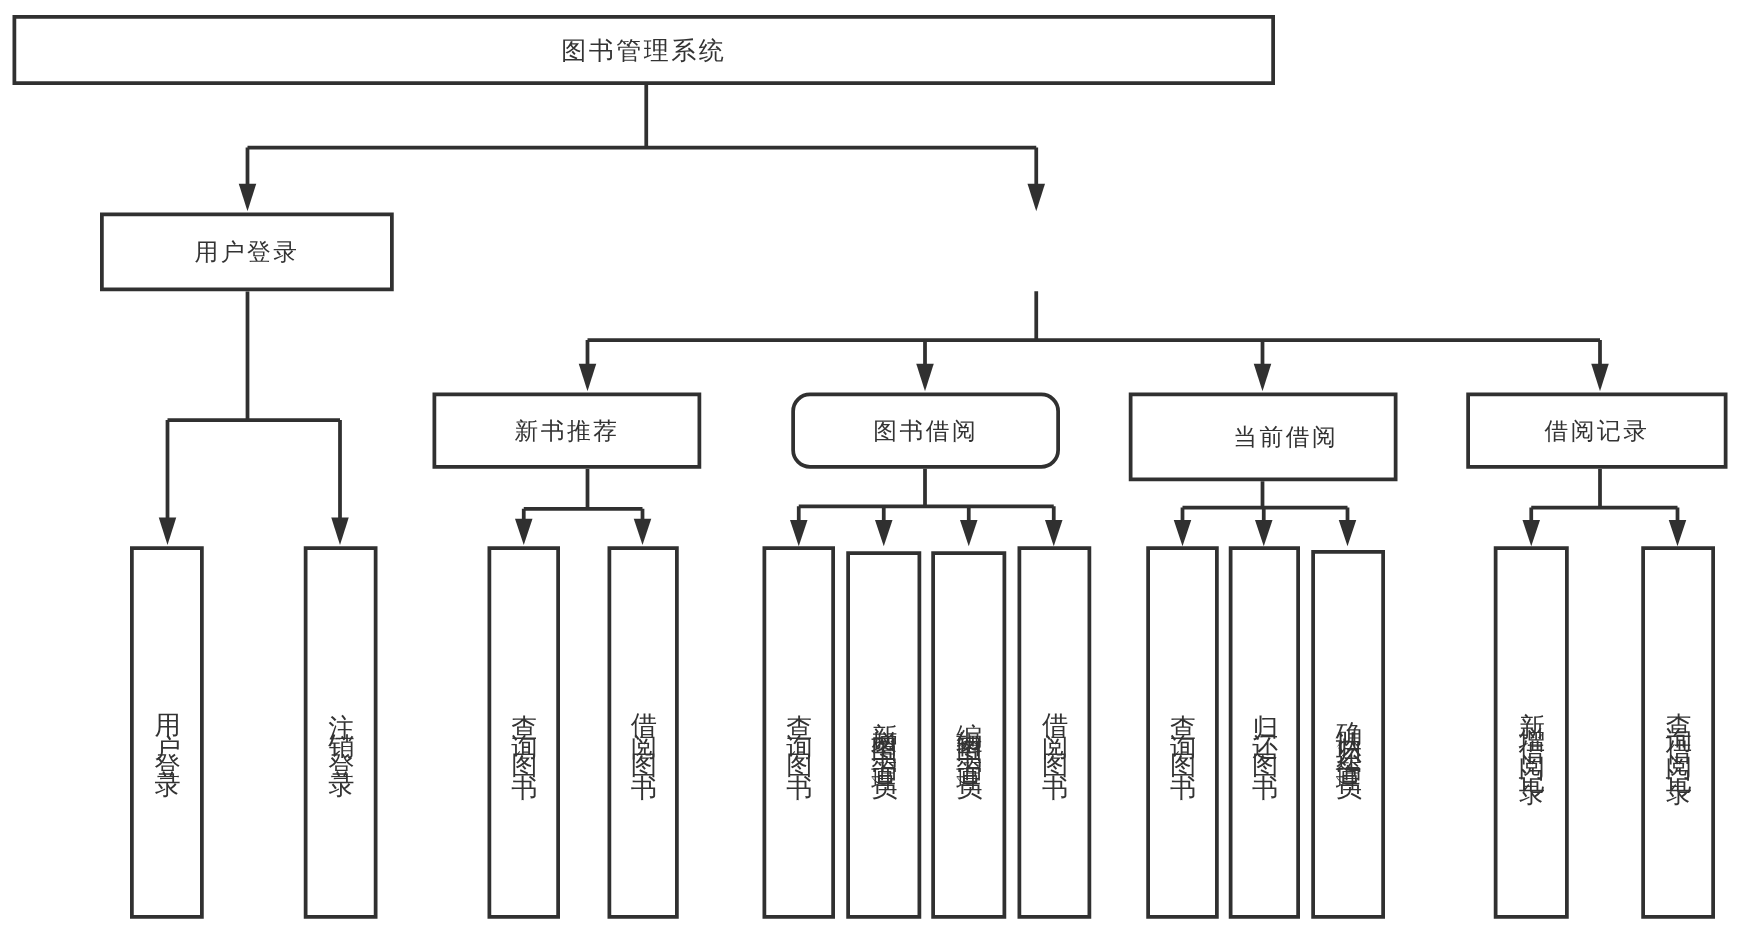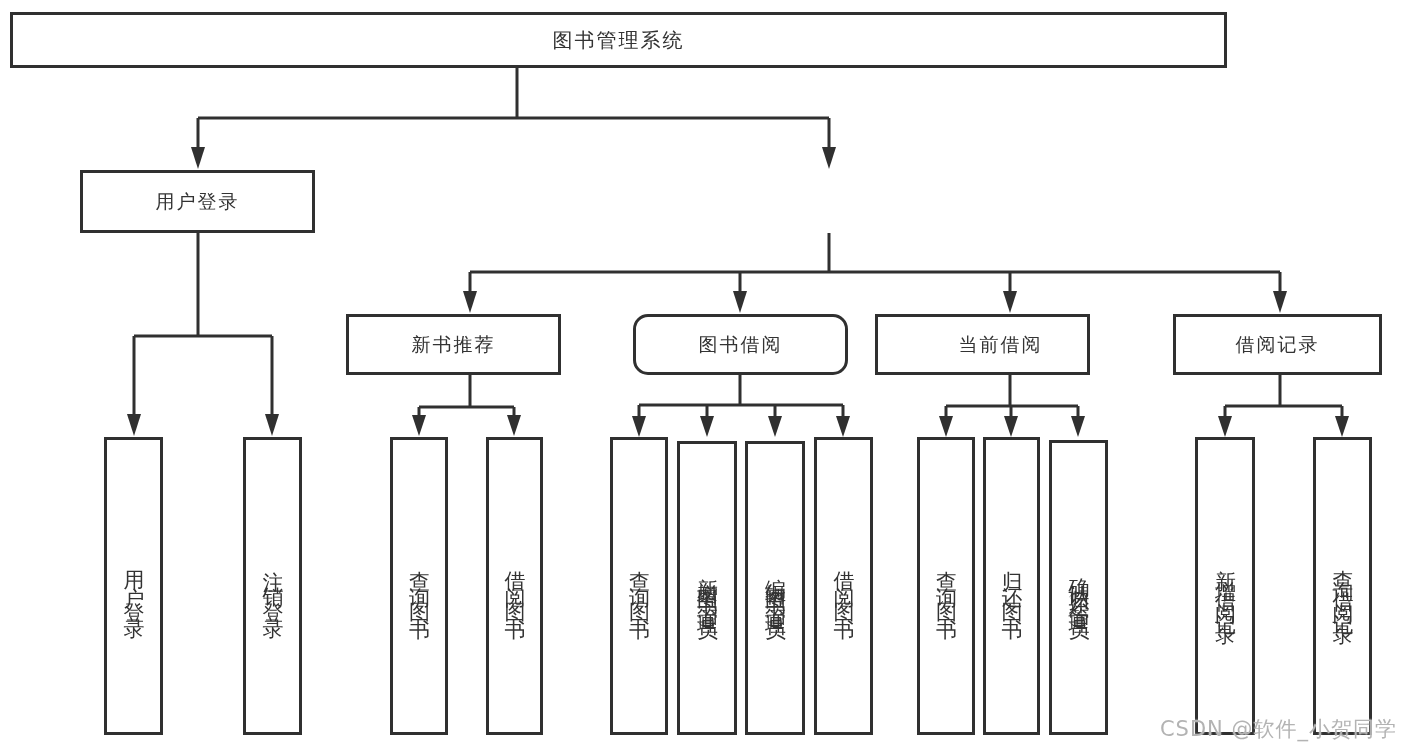--- a/index.html
+++ b/index.html
@@ -57,35 +57,35 @@
       <polygon points="768,416 782,416 775,437"></polygon>
       <polygon points="836,416 850,416 843,437"></polygon>
       <polygon points="939,416 953,416 946,437"></polygon>
       <polygon points="1004,416 1018,416 1011,437"></polygon>
       <polygon points="1071,416 1085,416 1078,437"></polygon>
       <polygon points="1218,416 1232,416 1225,437"></polygon>
       <polygon points="1335,416 1349,416 1342,437"></polygon>
     </g>
   </svg>
 
-  <div class="box root h" style="left:10px;top:12px;width:1217px;height:56px;">
+  <div class="box root h" style="left:10px;top:12px;width:1010px;height:56px;">
     <span>图书管理系统</span>
   </div>
 
   <div class="box h" style="left:80px;top:170px;width:235px;height:63px;">
     <span>用户登录</span>
   </div>
 
   <div class="box h" style="left:346px;top:314px;width:215px;height:61px;">
     <span>新书推荐</span>
   </div>
   <div class="box h" style="left:633px;top:314px;width:215px;height:61px;border-radius:15px;">
     <span>图书借阅</span>
   </div>
-  <div class="box h" style="left:875px;top:314px;width:215px;height:61px;padding-left:36px;">
+  <div class="box h" style="left:903px;top:314px;width:215px;height:71px;padding-left:36px;">
     <span>当前借阅</span>
   </div>
   <div class="box h" style="left:1173px;top:314px;width:209px;height:61px;">
     <span>借阅记录</span>
   </div>
 
   <div class="box v" style="left:104px;top:437px;width:59px;height:298px;">
     <span class="len4">用户登录</span>
   </div>
   <div class="box v" style="left:243px;top:437px;width:59px;height:298px;">
@@ -122,15 +122,14 @@
     <span class="len9">确认归还（管理员）</span>
   </div>
 
   <div class="box v" style="left:1195px;top:437px;width:60px;height:298px;">
     <span class="len6">新增借阅记录</span>
   </div>
   <div class="box v" style="left:1313px;top:437px;width:59px;height:298px;">
     <span class="len6">查询借阅记录</span>
   </div>
 
-  <div class="watermark">CSDN @软件_小贺同学</div>
 
 </div>
 
 </body></html>

